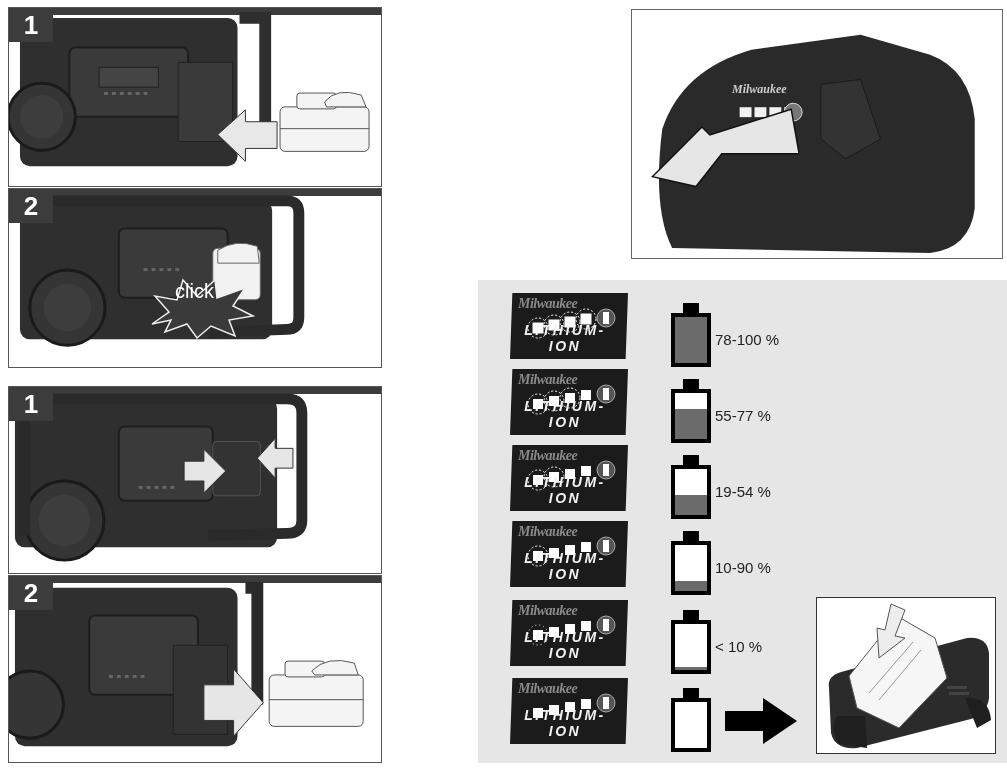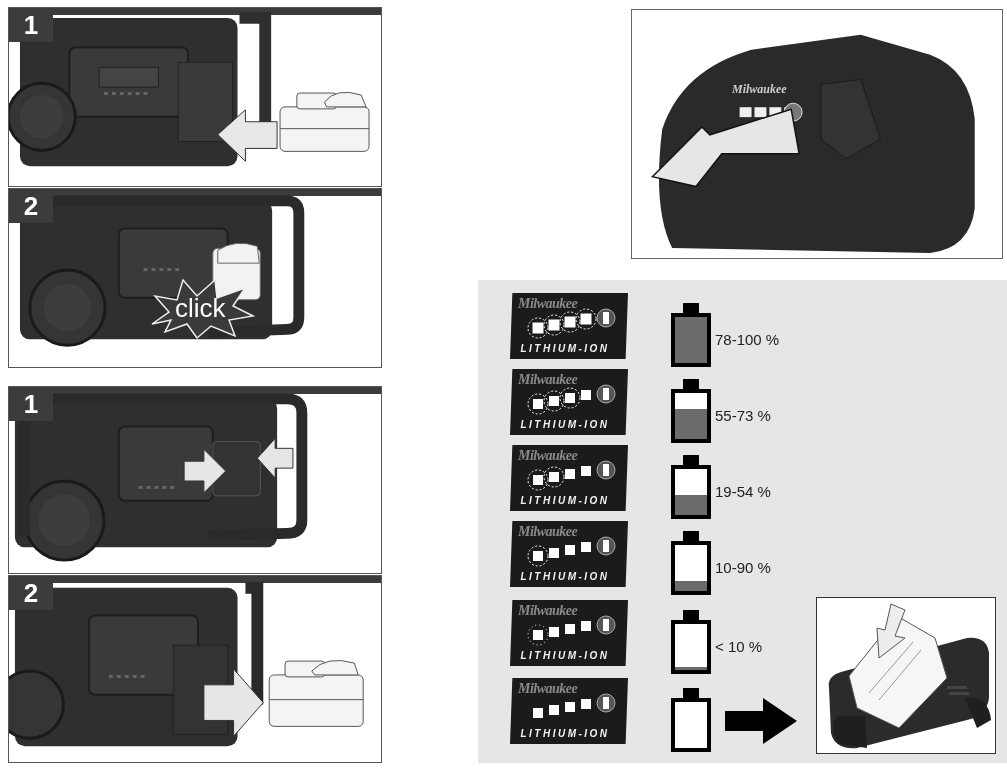--- a/index.html
+++ b/index.html
@@ -34,21 +34,21 @@
     background: #1b1b1b;
     clip-path: polygon(2% 0, 100% 0, 98% 100%, 0 100%);
   }
   .label-card .brand {
     position: absolute; left: 8px; top: 3px; color: #8a8a8a;
     font-family: "Liberation Serif", serif; font-style: italic; font-weight: bold;
     font-size: 14px; letter-spacing: -0.5px;
   }
   .label-card .liion {
     position: absolute; left: 0; right: 8px; bottom: 5px; text-align: center;
-    color: #f2f2f2; font-weight: bold; font-style: italic; font-size: 10px;
+    color: #f2f2f2; font-weight: bold; font-style: italic; font-size: 14px;
     letter-spacing: 2.5px; font-family: "Liberation Sans", sans-serif; margin-top: 29px;
   }
   .label-card svg { position: absolute; left: 10px; top: 14px; }
 
   .batt {
     position: absolute; left: 193px; top: 10px; width: 40px; height: 56px;
   }
   .batt-cap {
     position: absolute; left: 12px; top: 0; width: 16px; height: 10px; background: #000;
   }
@@ -124,21 +124,21 @@
     <path d="M15 20 Q20 12 40 12 L280 12 Q292 12 292 24 L292 130 Q292 142 280 142 L200 145" fill="none" stroke="#2a2a2a" stroke-width="11"></path>
 
     <g stroke="#666" stroke-width="1" fill="#f2f2f2">
       <rect x="205" y="60" width="48" height="52" rx="5"></rect>
       <path d="M210 62 Q228 50 250 58 L252 75 L210 75 Z"></path>
     </g>
   </svg>
   <svg style="position:absolute;left:138px;top:85px;" width="110" height="66" viewBox="0 0 110 66">
     <polygon points="5,50 22,38 8,22 30,26 36,6 50,22 68,6 70,24 98,14 86,32 106,42 82,46 88,62 64,52 50,64 40,50 18,58 24,46" fill="#3a3a3a" stroke="#eee" stroke-width="1.5"></polygon>
   </svg>
-  <div style="position:absolute;left:166px;top:104px;color:#fff;font-size:26px;font-family:'Liberation Sans',sans-serif;">click</div>
+  <div style="position:absolute;left:166px;top:91px;color:#fff;font-size:20px;font-family:'Liberation Sans',sans-serif;">click</div>
 </div>
 
 <div class="panel" style="left:8px; top:386px; width:374px; height:188px;">
   <div class="panel-topbar"></div>
   <div class="step-badge">1</div>
   <svg class="illus" viewBox="0 0 374 188">
     <rect x="5" y="12" width="265" height="150" rx="10" fill="#2f2f2f"></rect>
     <rect x="110" y="40" width="95" height="75" rx="6" fill="#3a3a3a" stroke="#1e1e1e" stroke-width="2"></rect>
     <g fill="#666">
         <rect x="130" y="100" width="4" height="3"></rect>
@@ -254,21 +254,21 @@
           <rect x="83" y="5" width="6" height="12" fill="#fff"></rect>
       </svg>
       <div class="liion">LITHIUM-ION</div>
     </div>
     <div class="batt">
       <div class="batt-cap"></div>
       <div class="batt-body">
           <div class="batt-fill" style="height:66%;"></div>
         </div>
     </div>
-    <div class="batt-label">55-73 %</div>
+    <div class="batt-label">55-77 %</div>
   </div>
 
   <div class="gauge-row" style="top:165px;">
     <div class="label-card">
       <div class="brand">Milwaukee</div>
       <svg width="100" height="36" viewBox="0 0 100 36">
         <g fill="#fff">
             <rect x="13" y="16" width="10" height="10"></rect>
             <rect x="29" y="13" width="10" height="10"></rect>
             <rect x="45" y="10" width="10" height="10"></rect>

